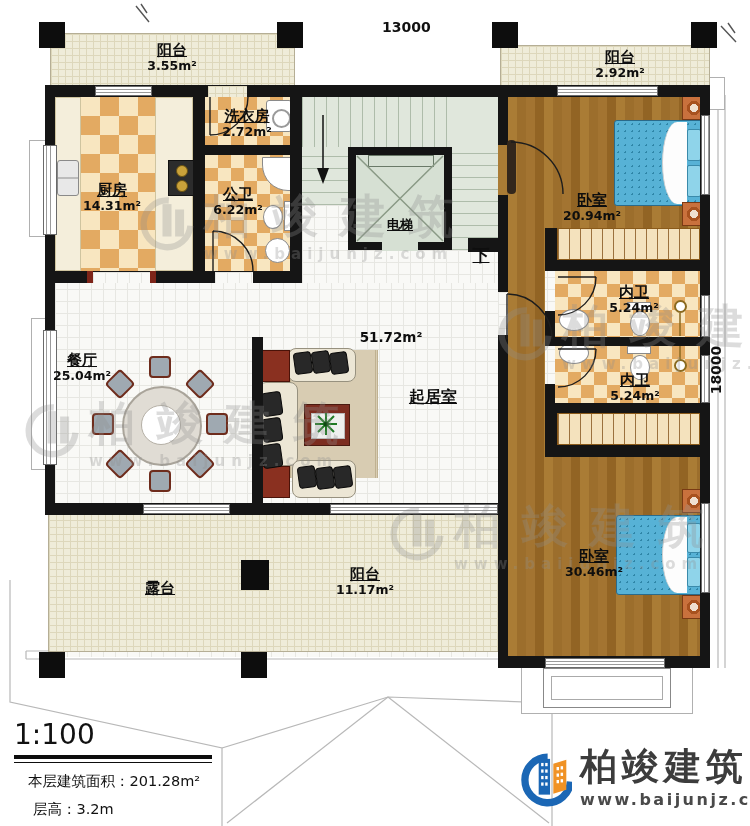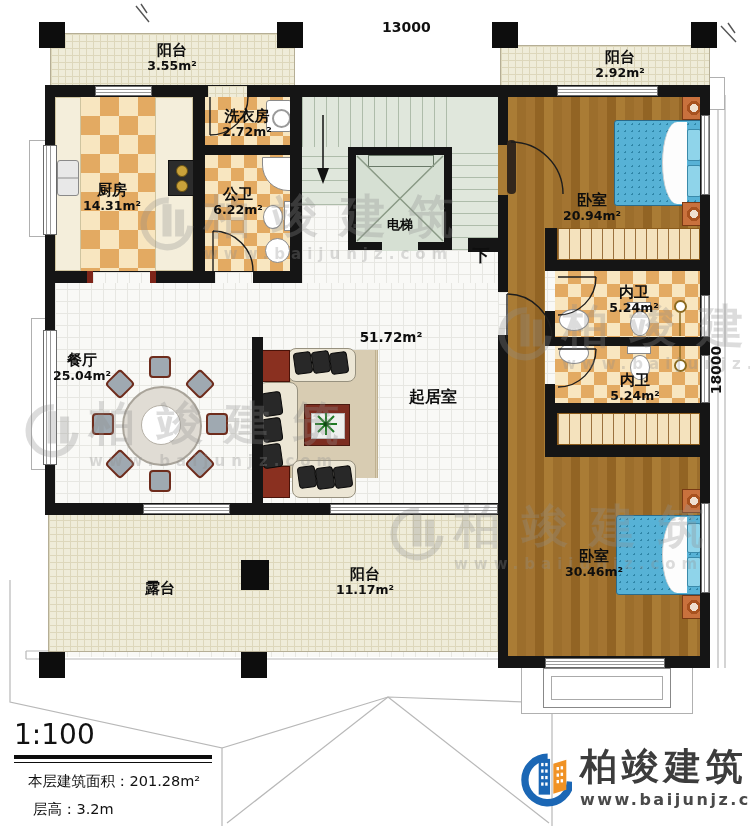--- a/index.html
+++ b/index.html
@@ -15,21 +15,21 @@
   .wood{background:repeating-linear-gradient(90deg,#aa7c35 0 9px,#9c6e2c 9px 18px,#a37431 18px 27px,#926424 27px 36px);}
   .stair{background:#e0e7dc;}
   .treads-v{background-image:repeating-linear-gradient(90deg,#aebcaa 0 1px,transparent 1px 12px);}
   .treads-h{background-image:repeating-linear-gradient(0deg,#aebcaa 0 1px,transparent 1px 12px);}
   .counter{background:#f4eedb;border:1px solid #cfc49f;box-sizing:border-box;}
   .wd{background-color:#f4e2bd;background-image:repeating-linear-gradient(90deg,rgba(125,75,18,.75) 0 1px,transparent 1px 11px);border:1px solid #8a5a1a;box-sizing:border-box;}
   .fix{position:absolute;background:#fff;border:1px solid #8a8a8a;box-sizing:border-box;}
   .win-h{position:absolute;border:1px solid #6a6a6a;box-sizing:border-box;background:linear-gradient(180deg,#fff 0 2px,#9a9a9a 2px 3px,#fff 3px 5px,#9a9a9a 5px 6px,#fff 6px 8px);}
   .win-v{position:absolute;border:1px solid #6a6a6a;box-sizing:border-box;background:linear-gradient(90deg,#fff 0 2px,#9a9a9a 2px 3px,#fff 3px 6px,#9a9a9a 6px 7px,#fff 7px 12px);}
   .rl{position:absolute;transform:translateX(-50%);text-align:center;z-index:10;color:#0e0e0e;line-height:1.12;white-space:nowrap;}
-  .rn{display:block;font-size:15px;font-weight:bold;}
+  .rn{display:block;font-size:15px;font-weight:bold;text-decoration:underline;}
   .ra{display:block;font-size:12.5px;font-weight:bold;}
   .sofa{position:absolute;background:#ece6d5;border:1px solid #97917f;border-radius:8px;box-sizing:border-box;}
   .cush{position:absolute;background:#282828;border:1px solid #0a0a0a;border-radius:4px;transform:rotate(-8deg);}
   .chair{position:absolute;width:22px;height:22px;background:#9fa9b1;border:2px solid #6e2c1c;border-radius:4px;box-sizing:border-box;}
   .nstand{position:absolute;width:24px;height:24px;background:radial-gradient(circle at 50% 50%,#f0e0d0 0 4px,#a8521f 4px 7px,#c9713d 7px);border:1px solid #7a3a14;box-sizing:border-box;}
   .pillow{position:absolute;background:#8fd4ea;border:1px solid #3a8aaa;border-radius:2px;}
   .bed{position:absolute;background-color:#57b2d6;background-image:radial-gradient(#2f86a8 1px,transparent 1px);background-size:7px 7px;border:1px solid #2a6a8a;border-radius:3px;}
   .duvet{position:absolute;right:16px;top:1px;width:24px;height:calc(100% - 2px);background:#fdfdfd;border-radius:60% 0 0 60%/50% 0 0 50%;border-left:1px solid #cfcfcf;}
   .wm{position:absolute;display:flex;align-items:flex-start;gap:10px;opacity:.3;z-index:9;pointer-events:none;color:#8f8f8f;}
   .wm .chars{font-size:46px;font-weight:bold;letter-spacing:22px;line-height:1;white-space:nowrap;}

